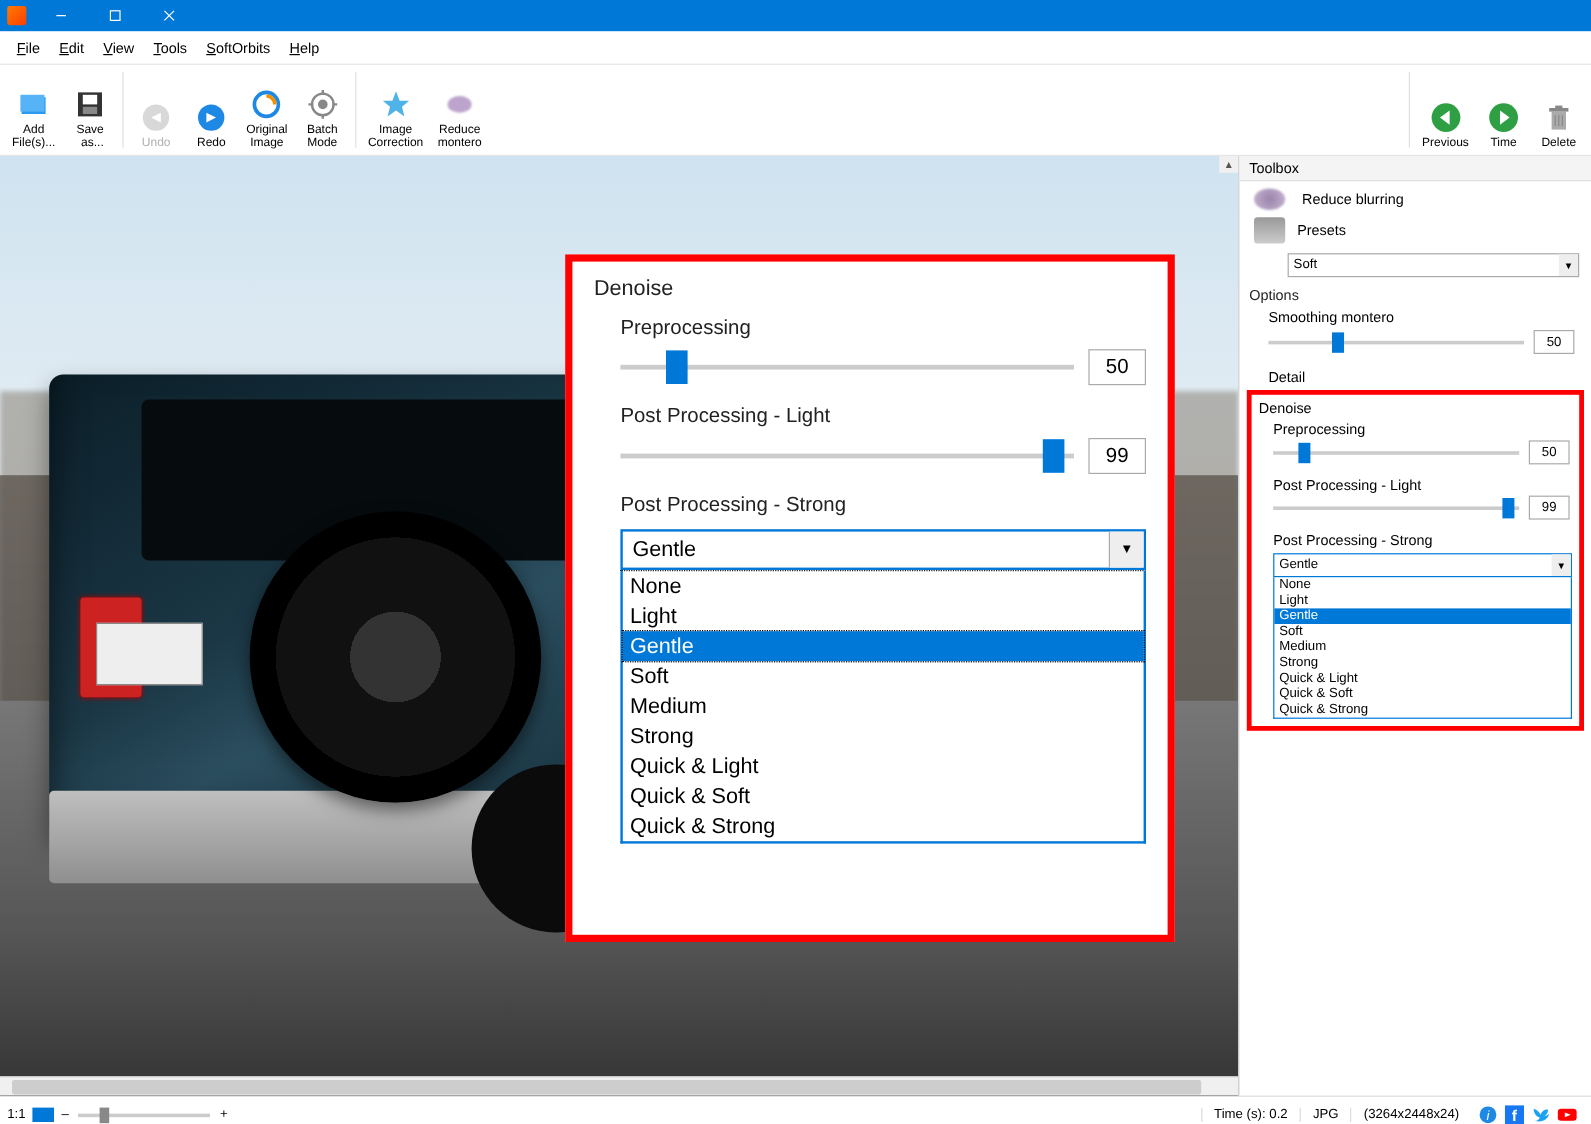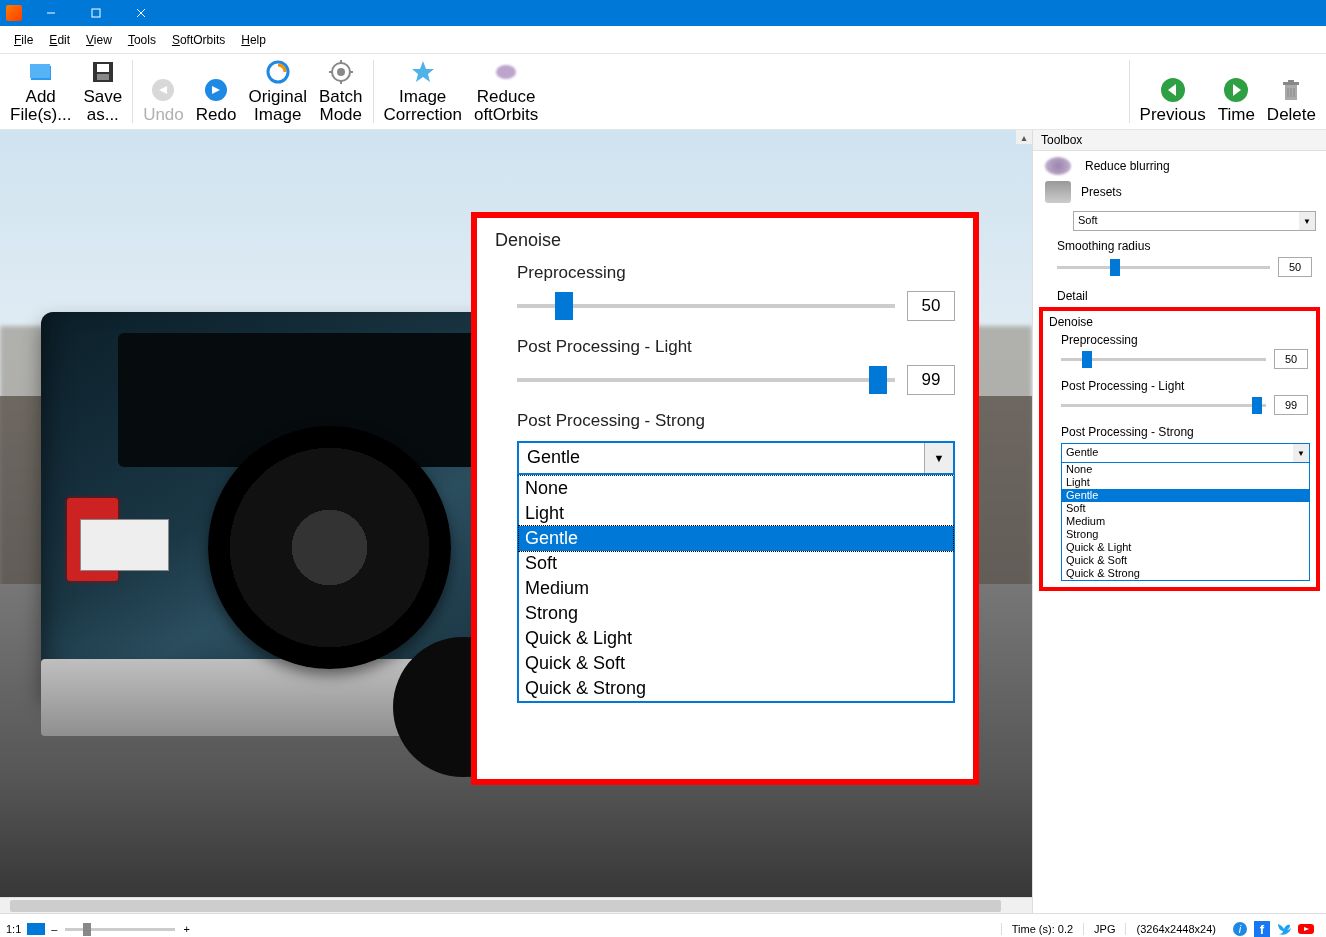--- a/index.html
+++ b/index.html
@@ -12,21 +12,21 @@
 .titlebar .win-btn { width: 45px; height: 26px; display:flex; align-items:center; justify-content:center; }
 .titlebar .win-btn svg { stroke:#fff; }
 
 
 .menubar { height: 28px; display:flex; align-items:center; padding:0 6px; font-size:12px; border-bottom:1px solid #e5e5e5; }
 .menubar .mitem { padding:4px 8px; cursor:default; }
 .menubar .mitem .ul { text-decoration: underline; }
 
 
 .toolbar { height: 76px; display:flex; padding:2px 4px; border-bottom:1px solid #e5e5e5; }
-.tool { display:flex; flex-direction:column; align-items:center; justify-content:flex-end; padding:2px 6px; font-size:17px; text-align:center; line-height:1.1; cursor:default; min-width:46px; }
+.tool { display:flex; flex-direction:column; align-items:center; justify-content:flex-end; padding:2px 6px; font-size:10px; text-align:center; line-height:1.1; cursor:default; min-width:46px; }
 .tool.disabled { color:#b0b0b0; }
 .tool .ico { width:28px; height:28px; margin-bottom:2px; display:flex; align-items:center; justify-content:center; }
 .tool .ico svg { width:28px; height:28px; }
 .sep { width:1px; background:#e0e0e0; margin:4px 4px; }
 .toolbar .spacer { flex:1; }
 .toolbar .sep-right { width:1px; background:#e0e0e0; margin:4px 4px; }
 
 
 .workspace { display:flex; height: calc(937px - 26px - 28px - 76px - 24px); }
 .canvas-wrap { position:relative; flex:1; overflow:hidden; background:#777; }
@@ -144,21 +144,21 @@
 File(s)...</span>
   </div>
   <div class="tool">
     <div class="ico">
         <svg viewBox="0 0 28 28">
           <rect x="4" y="4" width="20" height="20" fill="#333"></rect>
           <rect x="8" y="6" width="12" height="8" fill="#fff"></rect>
           <rect x="8" y="16" width="12" height="6" fill="#888"></rect>
         </svg>
       </div>
-    <span style="white-space:pre;">Save
+    <span style="white-space:pre;text-align:right;">Save
 as...</span>
   </div>
   <div class="sep"></div>
   <div class="tool disabled">
     <div class="ico">
         <svg viewBox="0 0 28 28">
           <circle cx="14" cy="14" r="11" fill="#d8d8d8"></circle>
           <path d="M18 10 L10 14 L18 18 Z" fill="#fff"></path>
         </svg>
       </div>
@@ -209,21 +209,21 @@
     <span style="white-space:pre;">Image
 Correction</span>
   </div>
   <div class="tool">
     <div class="ico">
         <svg viewBox="0 0 28 28">
           <ellipse cx="14" cy="14" rx="10" ry="7" fill="#bda4cc" filter="blur(1px)"></ellipse>
         </svg>
       </div>
     <span style="white-space:pre;">Reduce
-oftOrbits</span>
+montero</span>
   </div>
   <div class="spacer"></div>
   <div class="sep-right"></div>
   <div class="tool">
     <div class="ico">
         <svg viewBox="0 0 28 28">
           <circle cx="14" cy="14" r="12" fill="#2ea043"></circle>
           <path d="M17 8 L9 14 L17 20 Z" fill="#fff"></path>
         </svg>
       </div>
@@ -325,22 +325,23 @@
     <div class="row" style="padding-top:0;">
       <div class="pres-ico"></div>
       <div style="flex:1">
         <div style="font-weight:normal;">Presets</div>
       </div>
     </div>
     <div class="preset-sel">
       <div class="t">Soft</div>
       <div class="a"></div>
     </div>
-
-    <div class="opt-lbl">Smoothing radius</div>
+    <div class="subhdr">Options</div>
+
+    <div class="opt-lbl">Smoothing montero</div>
     <div class="slider-mini">
       <div class="bar">
           <div class="th" style="left:25%"></div>
         </div>
       <div class="val">50</div>
     </div>
 
     <div class="opt-lbl">Detail</div>
 
     <div class="red-box">

